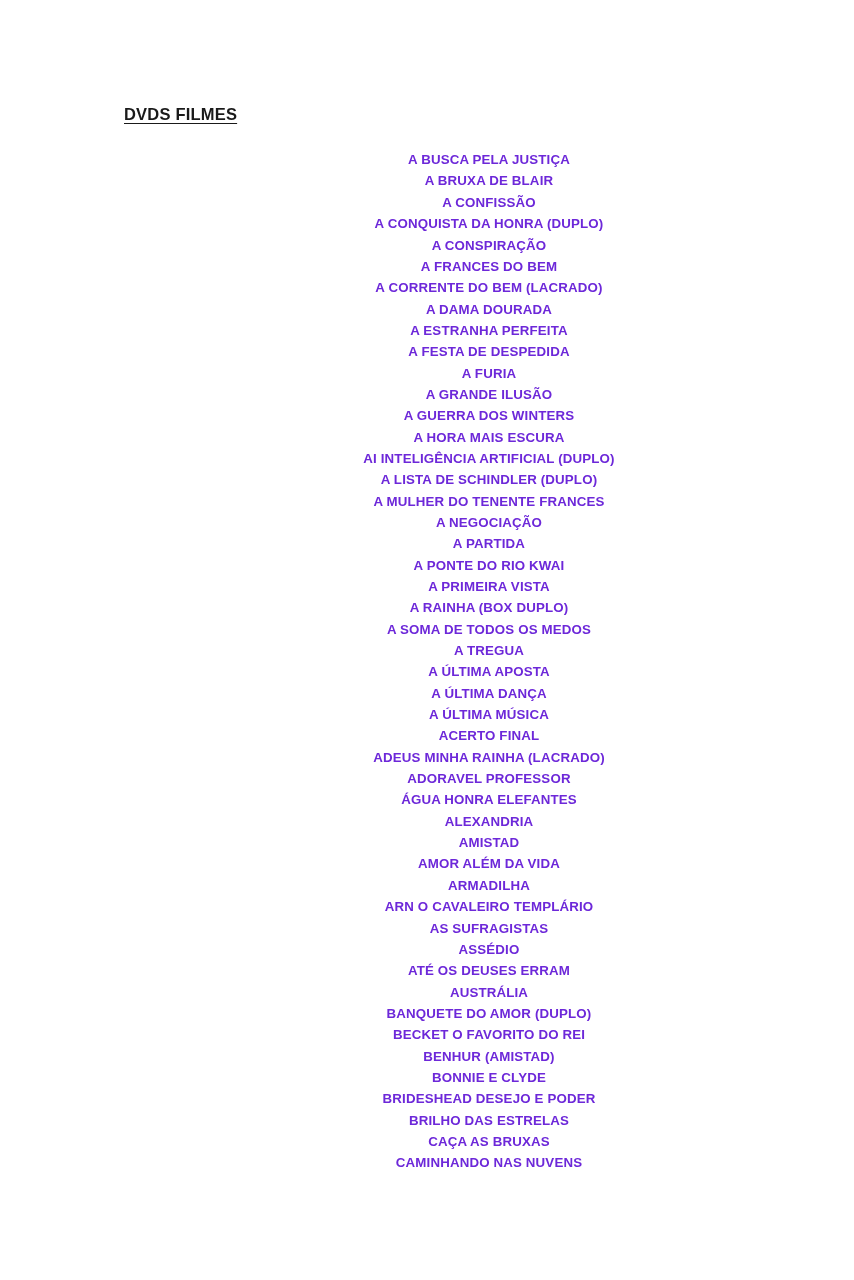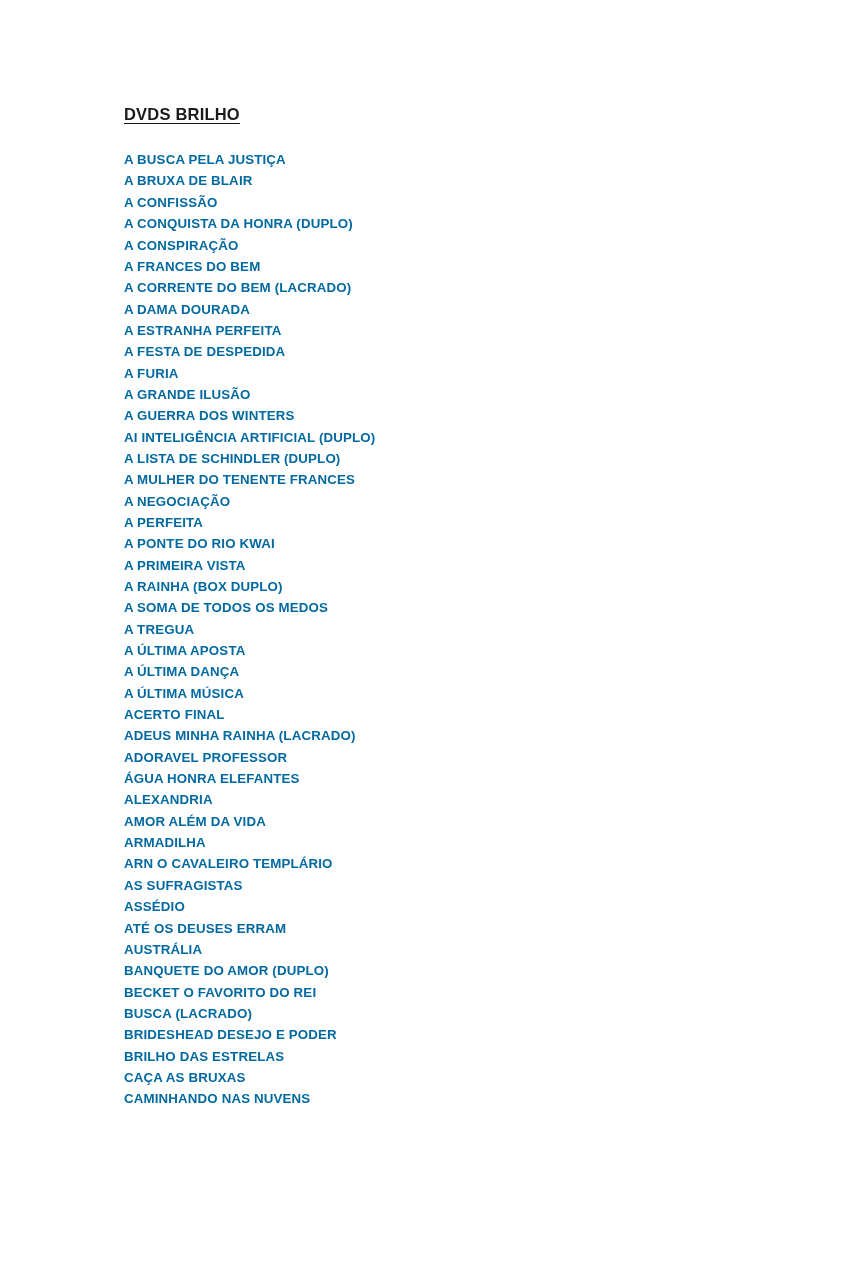--- a/index.html
+++ b/index.html
@@ -39,74 +39,78 @@
   .list {
     list-style: none;
     margin: 0;
     padding: 0;
   }
   .list li {
     font-size: 13.3px;
     font-weight: bold;
     letter-spacing: 0.15px;
     line-height: 21.35px;
-    color: #0369a1;
+    color: #6d28d9;
     white-space: nowrap;
+    text-align: center;
   }
 </style>
 </head>
 <body>
 
 <div class="page">
 
   <div class="title-row">
-    <h1 class="doc-title">DVDS BRILHO</h1>
+    <h1 class="doc-title">DVDS FILMES</h1>
   </div>
 
   <ul class="list">
     <li>A BUSCA PELA JUSTIÇA</li>
     <li>A BRUXA DE BLAIR</li>
     <li>A CONFISSÃO</li>
     <li>A CONQUISTA DA HONRA (DUPLO)</li>
     <li>A CONSPIRAÇÃO</li>
     <li>A FRANCES DO BEM</li>
     <li>A CORRENTE DO BEM (LACRADO)</li>
     <li>A DAMA DOURADA</li>
     <li>A ESTRANHA PERFEITA</li>
     <li>A FESTA DE DESPEDIDA</li>
     <li>A FURIA</li>
     <li>A GRANDE ILUSÃO</li>
     <li>A GUERRA DOS WINTERS</li>
+    <li>A HORA MAIS ESCURA</li>
     <li>AI INTELIGÊNCIA ARTIFICIAL (DUPLO)</li>
     <li>A LISTA DE SCHINDLER (DUPLO)</li>
     <li>A MULHER DO TENENTE FRANCES</li>
     <li>A NEGOCIAÇÃO</li>
-    <li>A PERFEITA</li>
+    <li>A PARTIDA</li>
     <li>A PONTE DO RIO KWAI</li>
     <li>A PRIMEIRA VISTA</li>
     <li>A RAINHA (BOX DUPLO)</li>
     <li>A SOMA DE TODOS OS MEDOS</li>
     <li>A TREGUA</li>
     <li>A ÚLTIMA APOSTA</li>
     <li>A ÚLTIMA DANÇA</li>
     <li>A ÚLTIMA MÚSICA</li>
     <li>ACERTO FINAL</li>
     <li>ADEUS MINHA RAINHA (LACRADO)</li>
     <li>ADORAVEL PROFESSOR</li>
     <li>ÁGUA HONRA ELEFANTES</li>
     <li>ALEXANDRIA</li>
+    <li>AMISTAD</li>
     <li>AMOR ALÉM DA VIDA</li>
     <li>ARMADILHA</li>
     <li>ARN O CAVALEIRO TEMPLÁRIO</li>
     <li>AS SUFRAGISTAS</li>
     <li>ASSÉDIO</li>
     <li>ATÉ OS DEUSES ERRAM</li>
     <li>AUSTRÁLIA</li>
     <li>BANQUETE DO AMOR (DUPLO)</li>
     <li>BECKET O FAVORITO DO REI</li>
-    <li>BUSCA (LACRADO)</li>
+    <li>BENHUR (AMISTAD)</li>
+    <li>BONNIE E CLYDE</li>
     <li>BRIDESHEAD DESEJO E PODER</li>
     <li>BRILHO DAS ESTRELAS</li>
     <li>CAÇA AS BRUXAS</li>
     <li>CAMINHANDO NAS NUVENS</li>
   </ul>
 
 </div>
 
 </body></html>

